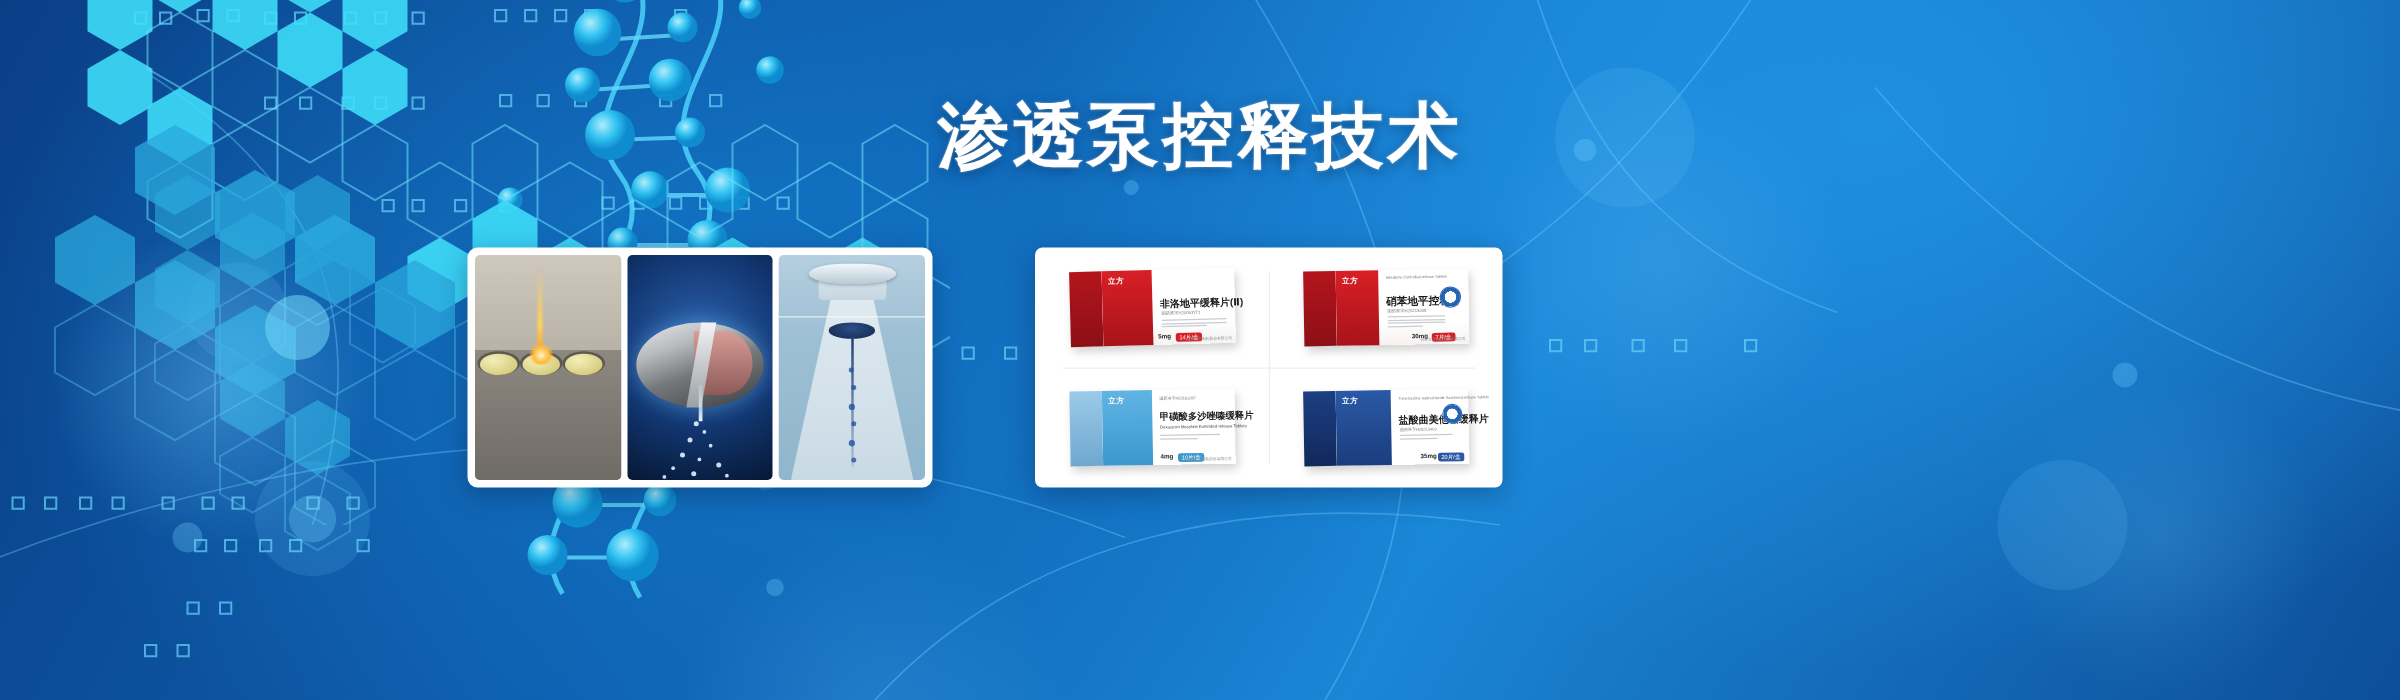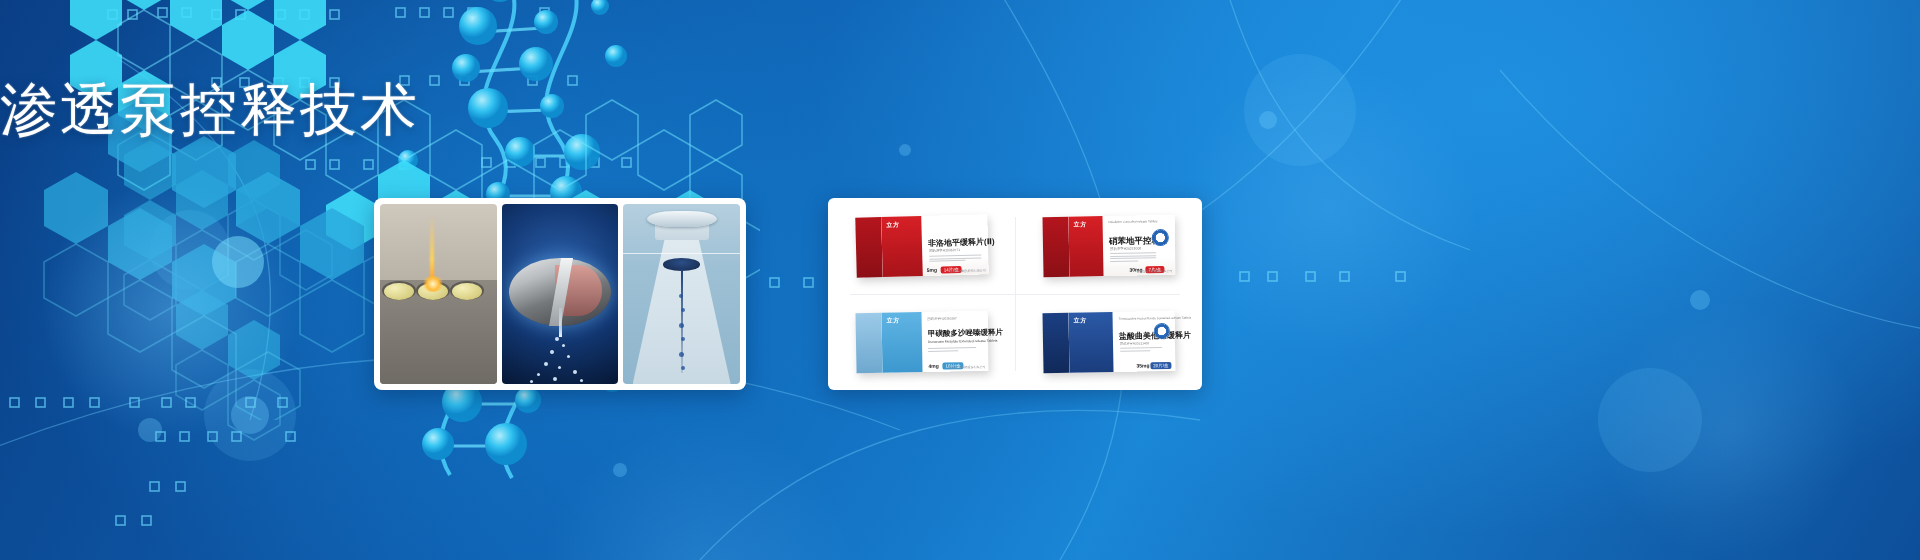--- a/index.html
+++ b/index.html
@@ -28,22 +28,22 @@
     position:absolute;border-radius:50%;
     background:radial-gradient(circle,rgba(120,205,255,.35) 0%,rgba(120,205,255,0) 70%);
   }
   .g1{left:40px;top:180px;width:260px;height:260px;}
   .g2{left:1180px;top:60px;width:300px;height:300px;opacity:.5;}
   .g3{left:540px;top:420px;width:320px;height:320px;opacity:.45;}
   .g4{left:1600px;top:300px;width:260px;height:260px;opacity:.45;}
 
   
   .title{
-    position:absolute;left:0;right:0;top:78px;
-    color:#ffffff;font-size:57px;line-height:1.1;font-weight:normal;
+    position:absolute;left:0;right:0;top:78px;text-align:center;
+    color:#ffffff;font-size:57px;line-height:1.1;font-weight:bold;
     letter-spacing:3px;
     text-shadow:0 2px 10px rgba(2,40,86,.55), 0 0 2px rgba(255,255,255,.6);
     z-index:6;
   }
 
   
   .photo-card{
     position:absolute;left:374px;top:198px;width:372px;height:192px;
     background:#ffffff;border-radius:8px;padding:6px;
     box-sizing:border-box;display:flex;gap:5px;

